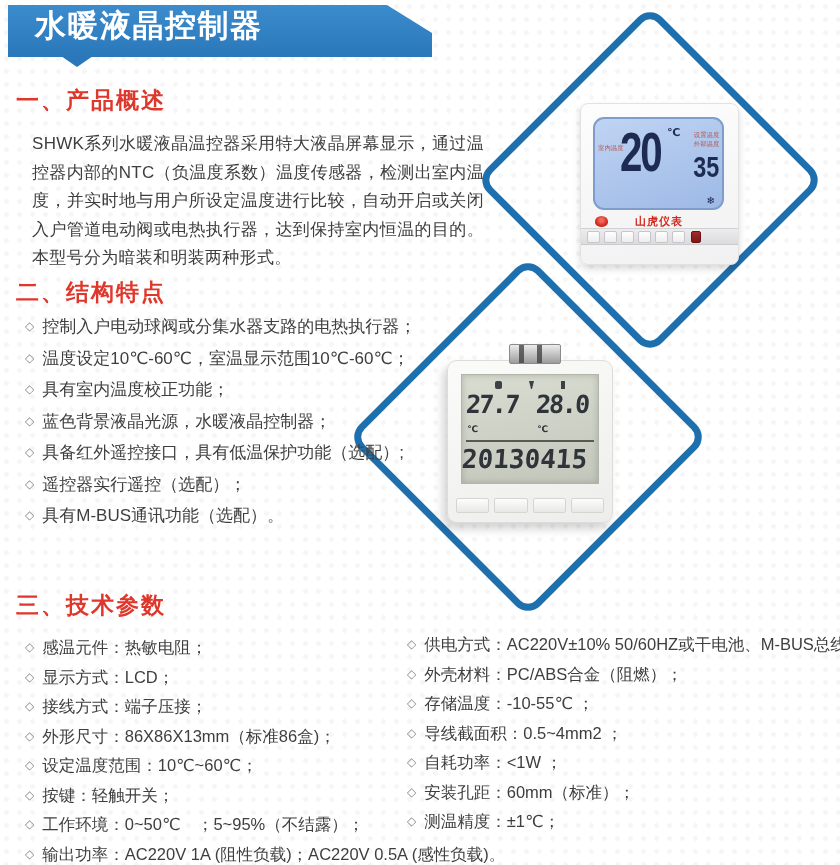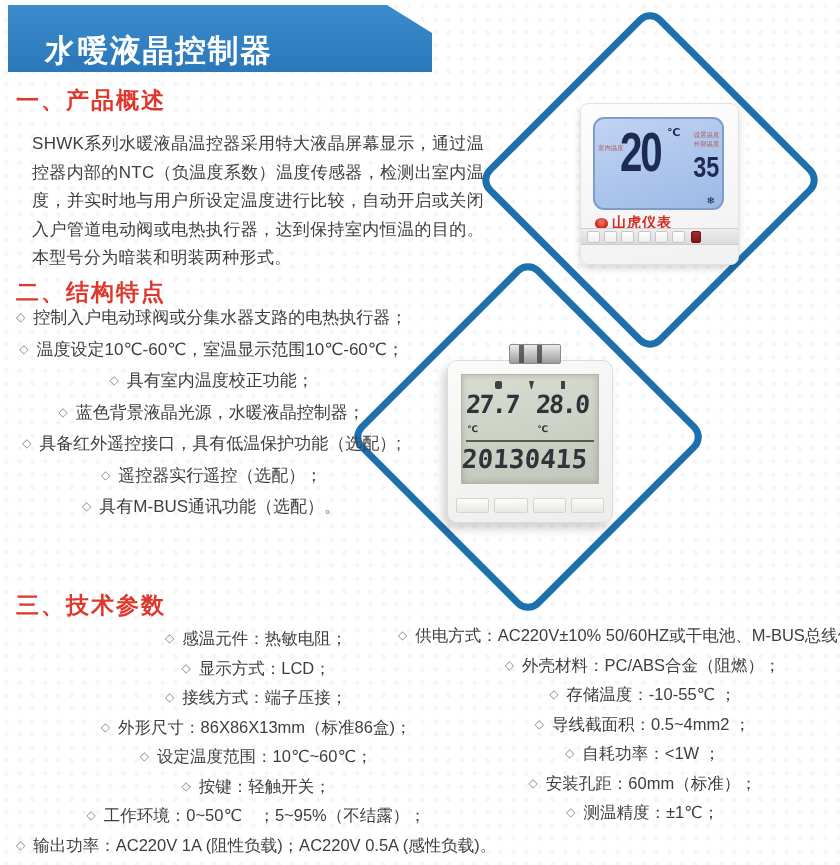--- a/index.html
+++ b/index.html
@@ -10,41 +10,41 @@
   .page{
     position:relative;width:840px;height:865px;overflow:hidden;background-color:#ffffff;
     background-image:radial-gradient(circle, rgba(120,120,120,.07) 2px, transparent 2.5px);
     background-size:13px 13px;
   }
   
   .diamonds{position:absolute;left:0;top:0;}
   .dia{fill:none;stroke:var(--diamond-blue,#1e6fad);stroke-width:7;}
   
   .banner{
-    position:absolute;left:8px;top:5px;width:424px;height:67px;box-sizing:border-box;
+    position:absolute;left:8px;top:5px;width:424px;height:52px;box-sizing:border-box;
     background:linear-gradient(180deg,#3b8bcd,var(--banner-blue,#2a78ba));
     clip-path:polygon(0 0,379px 0,424px 28px,424px 100%,0 100%);
-    display:flex;align-items:flex-end;padding-left:37px;
+    display:flex;align-items:flex-start;padding-left:27px;
   }
   .banner-title{color:#fff;font-size:31px;font-weight:bold;letter-spacing:1.5px;}
   .banner-pointer{
     position:absolute;left:61px;top:56px;width:0;height:0;
     border-left:16px solid transparent;border-right:16px solid transparent;
     border-top:11px solid var(--banner-blue,#2a78ba);
   }
   
   .heading{position:absolute;left:15px;margin:1px;color:var(--heading-red,#df372b);
     font-size:23px;font-weight:bold;letter-spacing:2px;}
   #h-overview{top:84px;} #h-features{top:276px;} #h-specs{top:589px;}
   .overview{
     position:absolute;left:16px;top:114px;width:452px;margin:16px;
     font-size:17px;line-height:28.5px;color:var(--text-dark,#3e3e3e);
     text-align:justify;letter-spacing:.3px;
   }
-  ul.plain{list-style:none;margin:0;padding:0;position:absolute;text-align:center;}
+  ul.plain{list-style:none;margin:9px;padding:0;position:absolute;}
   .features{left:16px;top:306px;}
   .features li{height:31.5px;font-size:17px;color:var(--text-dark,#3e3e3e);white-space:nowrap;}
   .specs{font-size:16.5px;}
   .specs li{height:29.5px;color:var(--text-dark,#3e3e3e);white-space:nowrap;}
   .specs-left{left:16px;top:628px;}
   .specs-right{left:398px;top:625px;}
   .bullet{color:#8a8a8a;font-size:12px;margin-right:8px;position:relative;top:-2px;}
   
   .device1{
     position:absolute;left:580px;top:103px;width:157px;height:160px;
@@ -65,21 +65,21 @@
   .lcd1-unit{position:absolute;left:72px;top:7px;font-size:11px;font-weight:bold;color:var(--lcd-digit-navy,#1d2b52);}
   .lcd1-right{position:absolute;right:3px;top:12px;text-align:right;}
   .lcd1-right .tiny{display:block;font-size:8px;color:#b3524e;transform:scale(.8);
     transform-origin:right top;line-height:9px;white-space:nowrap;}
   .lcd1-set{display:inline-block;font-size:30px;line-height:1;font-weight:bold;
     color:var(--lcd-digit-navy,#1d2b52);transform:scaleX(.78);transform-origin:right;margin-top:3px;}
   .lcd1-snow{position:absolute;right:7px;bottom:2px;font-size:10px;color:#16244a;}
   .brand-row{position:absolute;left:14px;top:110px;display:flex;gap:4px;align-items:center;}
   .brand-mark{width:13px;height:11px;border-radius:50% 50% 46% 46%;
     background:radial-gradient(circle at 50% 38%, #ef6a5e 18%, var(--brand-red,#d32a1f) 60%, #a31912);}
-  .brand-name{font-size:14px;font-weight:bold;color:var(--brand-red,#d32a1f);letter-spacing:1px;}
+  .brand-name{font-size:11px;font-weight:bold;color:var(--brand-red,#d32a1f);letter-spacing:1px;margin-left:23px;}
   .btn-strip{
     position:absolute;left:0;top:124px;width:100%;height:17px;box-sizing:border-box;
     background:linear-gradient(180deg,#ededef,#dbdbdd);
     border-top:1px solid #d0d0d3;border-bottom:1px solid #cbcbce;
     display:flex;align-items:center;padding-left:6px;gap:4px;
   }
   .dbtn{width:13px;height:12px;background:linear-gradient(#ffffff,#ededed);
     border:1px solid #c6c6ca;border-radius:2px;box-sizing:border-box;}
   .dbtn.red{width:10px;background:linear-gradient(#a22b2c,#7c1517);border-color:#6d1013;margin-left:2px;}
   

